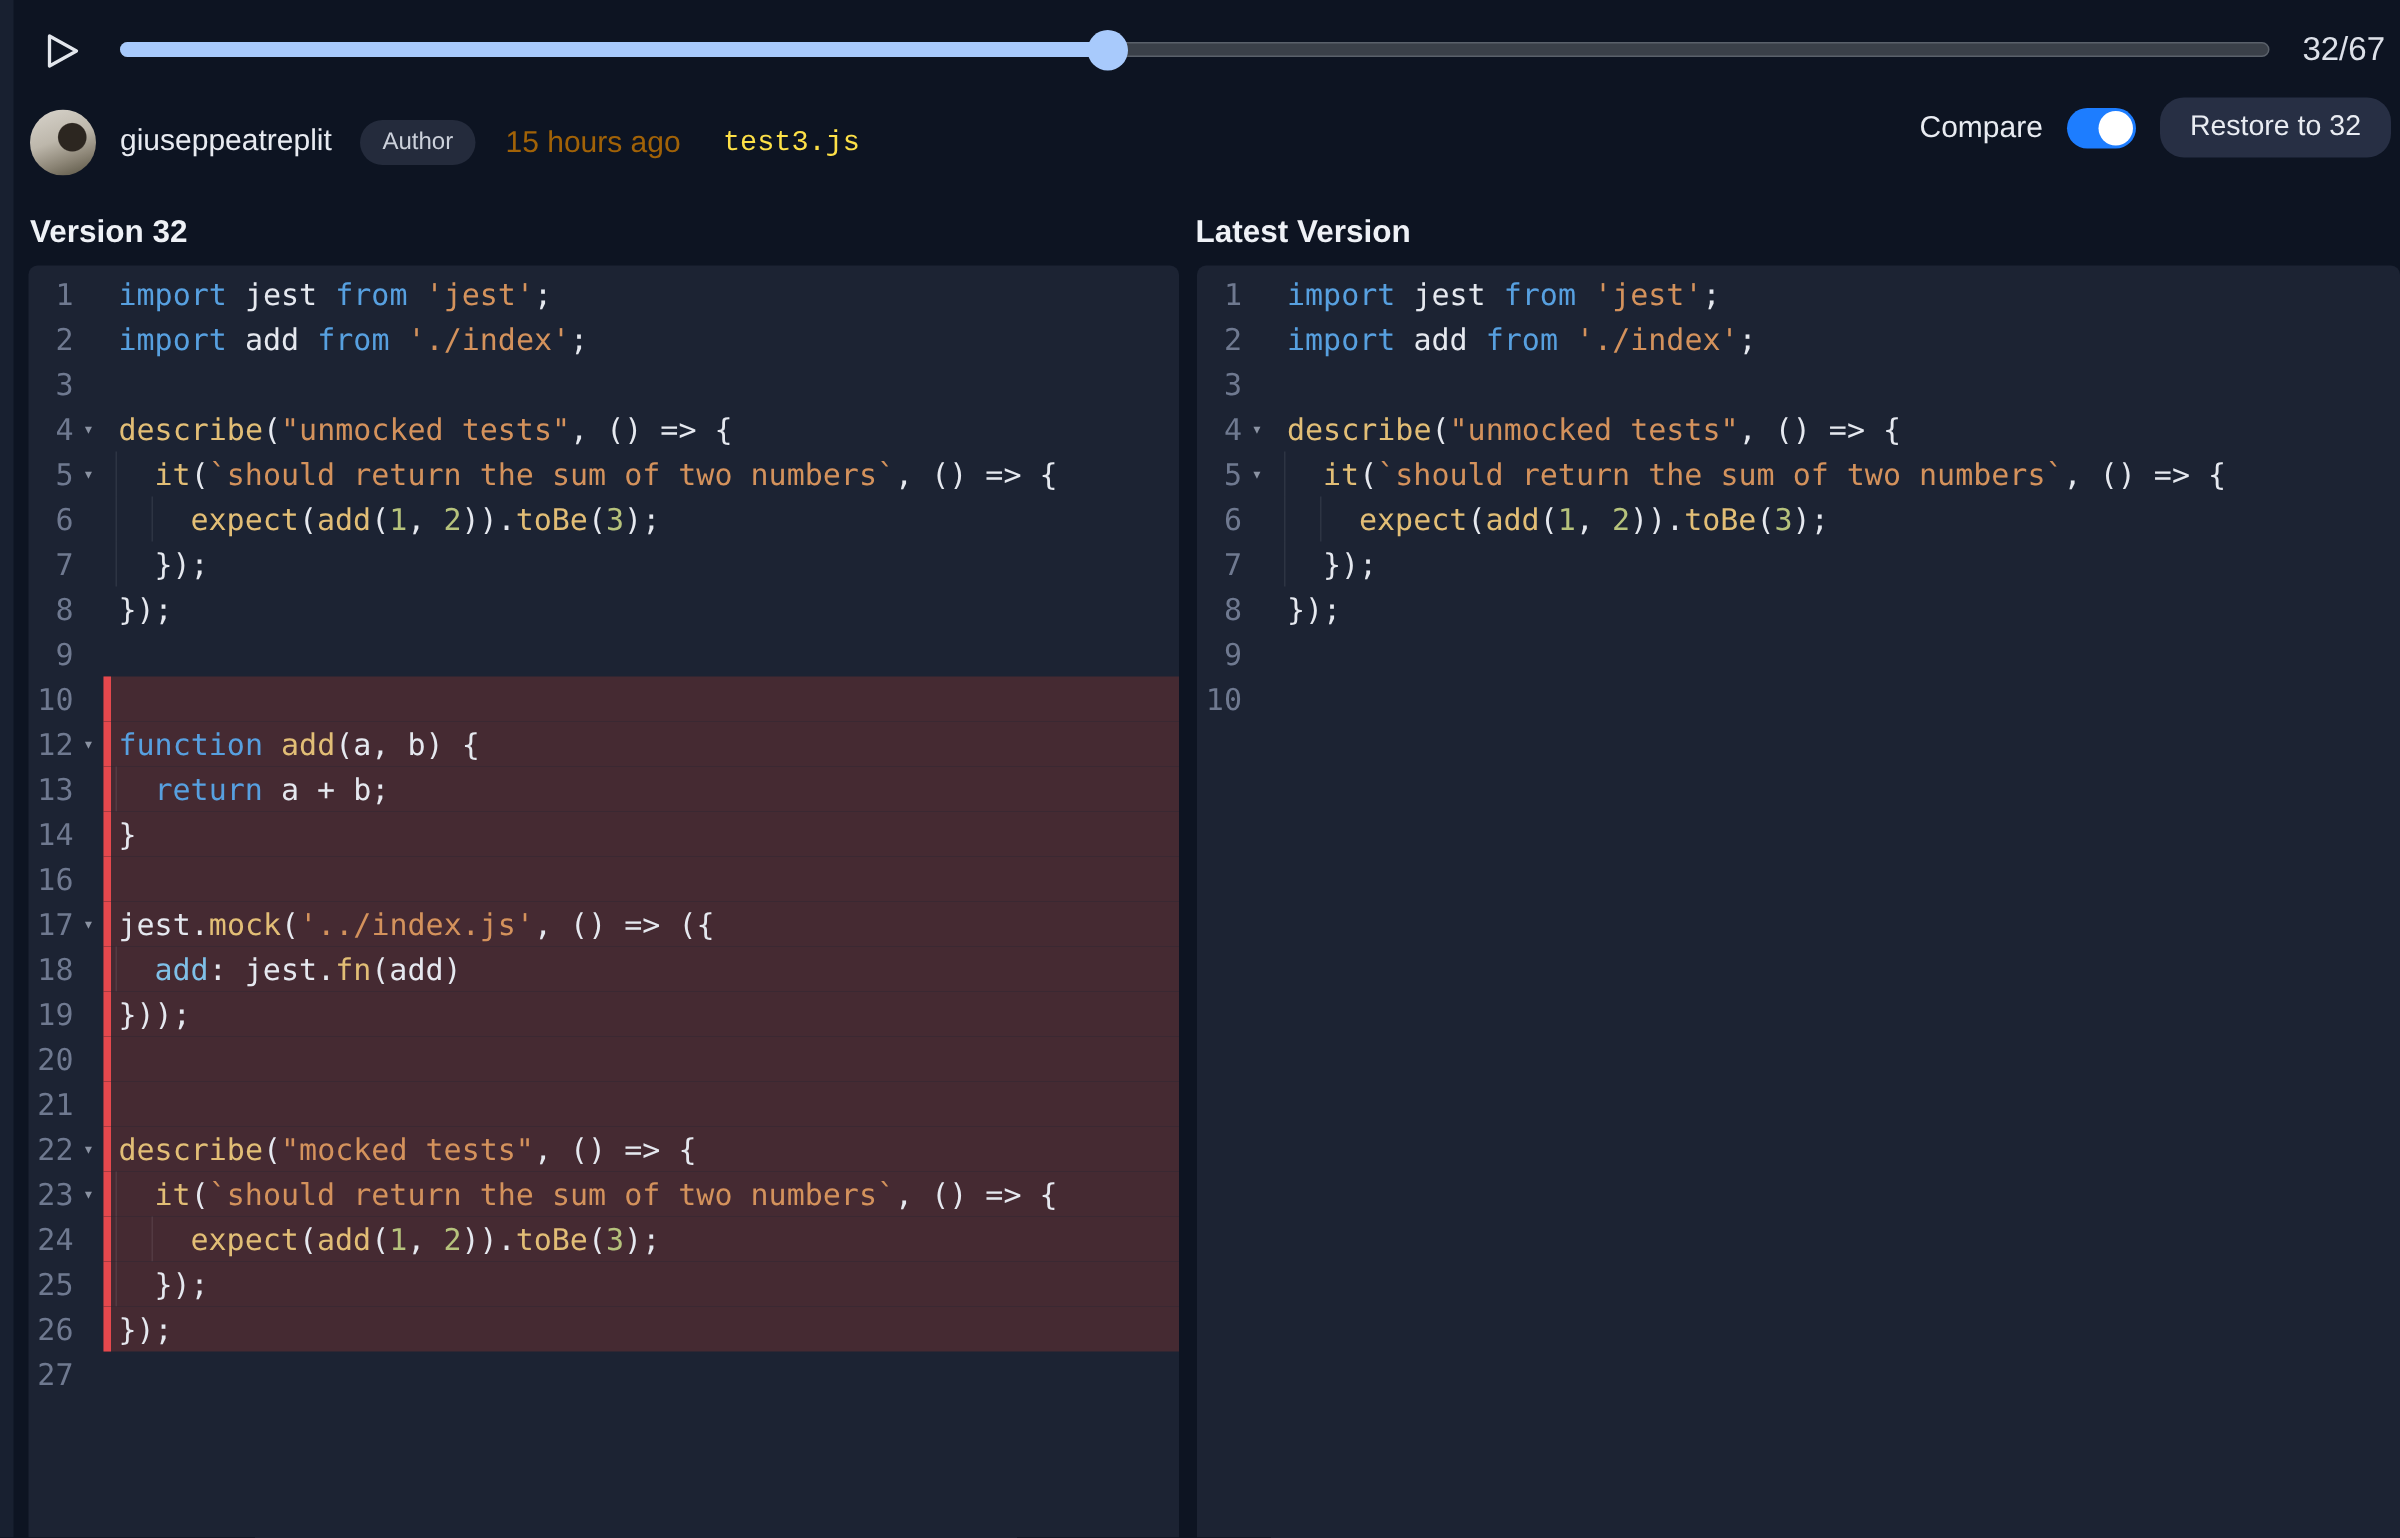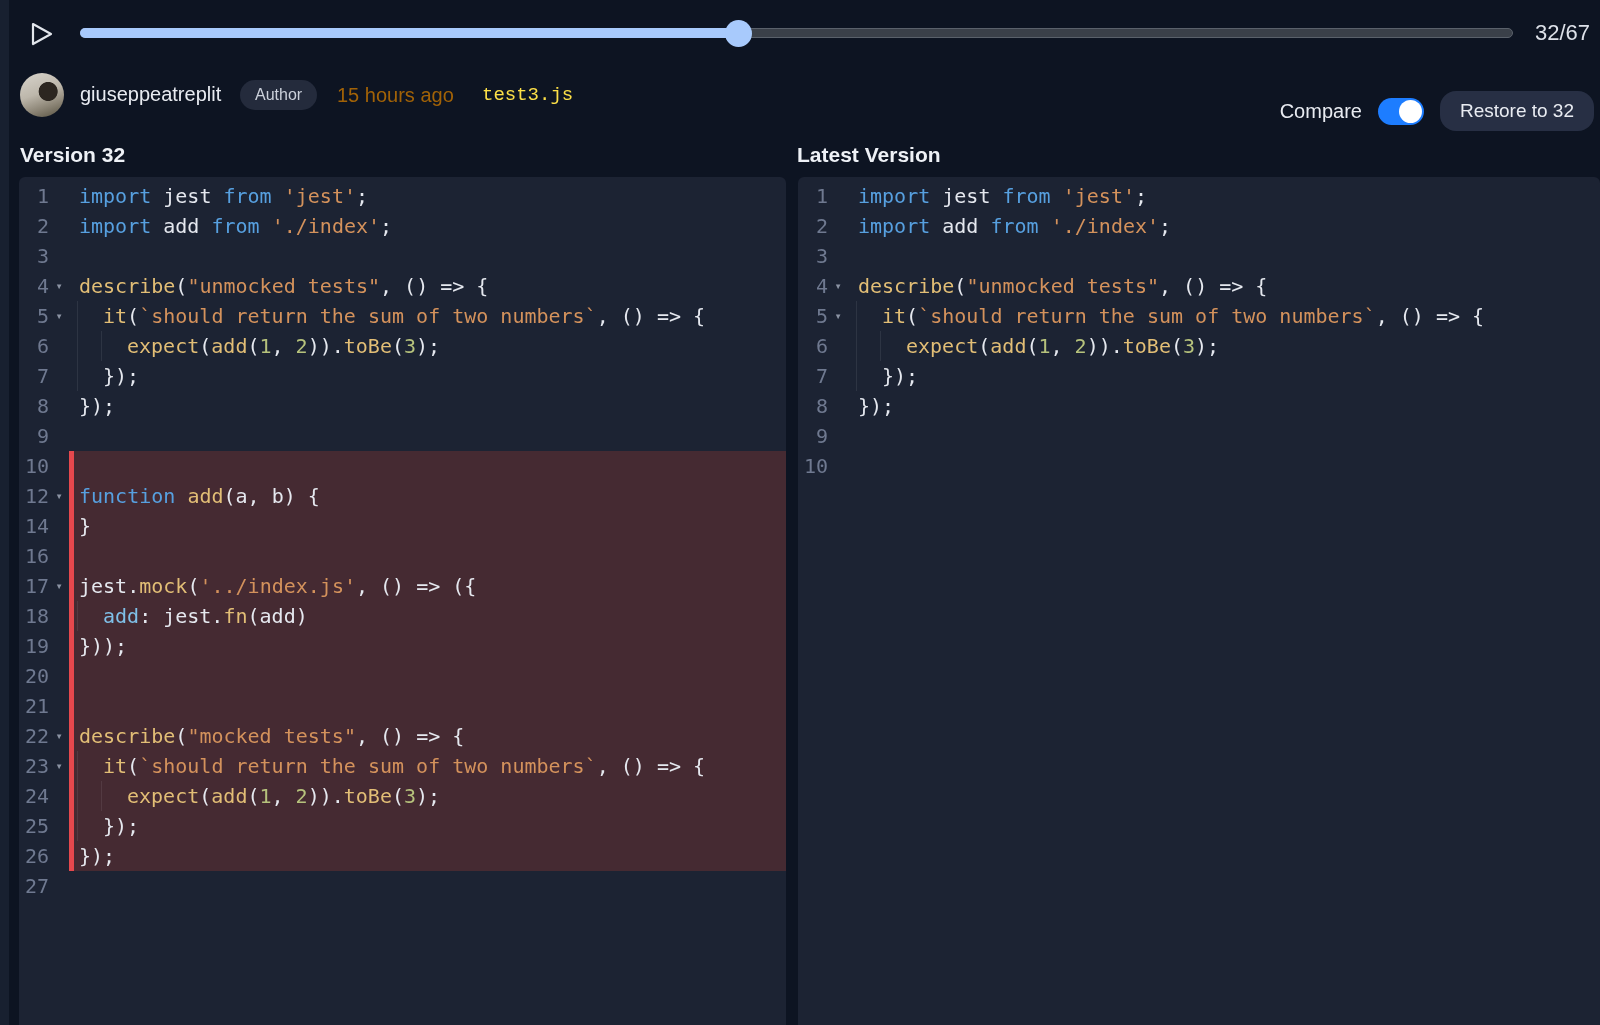--- a/index.html
+++ b/index.html
@@ -29,21 +29,21 @@
           background:
             radial-gradient(circle at 64% 42%, #2c2620 0 24%, rgba(0,0,0,0) 26%),
             linear-gradient(160deg,#d8d4cc 0%,#bdb7ab 45%,#8d8677 72%,#55503f 100%);
           overflow:hidden;}
   .username{position:absolute;left:80px;top:83px;font-size:20px;font-weight:500;color:#e8ebf1;}
   .badge{position:absolute;left:240px;top:80px;height:30px;line-height:30px;padding:0 15px;
          border-radius:16px;background:var(--badge);color:#ccd1db;font-size:16px;}
   .time{position:absolute;left:337px;top:84px;font-size:20px;color:#a16207;text-align:center;}
   .filename{position:absolute;left:482px;top:84px;font-size:19px;color:#fde047;
             font-family:Liberation Mono, monospace;}
-  .right-group{position:absolute;right:6px;top:91px;height:40px;display:flex;align-items:center;gap:16px;}
+  .right-group{position:absolute;right:6px;top:65px;height:40px;display:flex;align-items:center;gap:16px;}
   .compare-label{font-size:20px;color:#e8ebf1;}
   .toggle{position:relative;width:46px;height:27px;border-radius:14px;background:var(--toggle);cursor:pointer;}
   .toggle .knob{position:absolute;right:2px;top:2px;width:23px;height:23px;border-radius:50%;background:#ffffff;}
   .restore-btn{height:40px;padding:0 20px;border:none;border-radius:16px;background:var(--btn);
                color:#e9ecf2;font-size:19px;font-family:"Liberation Sans",sans-serif;cursor:pointer;}
 
   
   .panel-title{position:absolute;top:143px;font-size:21px;font-weight:700;color:#eef1f6;}
   .panel-title.pt-left{left:20px;}
   .panel-title.pt-right{left:797px;}
@@ -148,20 +148,25 @@
           <div class="num">10</div>
           <div class="fold"></div>
           <div class="cw"><span style="margin-left: 0px;"></span></div>
         </div>
         <div class="line hl">
           <div class="num">12</div>
           <div class="fold">▾</div>
           <div class="cw"><span style="margin-left: 0px;"><span class="tk-kw">function</span><span class="tk-pl"> </span><span class="tk-fn">add</span><span class="tk-pl">(a, b) {</span></span></div>
         </div>
         <div class="line hl">
+          <div class="num">13</div>
+          <div class="fold"></div>
+          <div class="cw"><span class="g" style="left: 3px;"></span><span style="margin-left: 24px;"><span class="tk-kw">return</span><span class="tk-pl"> a + b;</span></span></div>
+        </div>
+        <div class="line hl">
           <div class="num">14</div>
           <div class="fold"></div>
           <div class="cw"><span style="margin-left: 0px;"><span class="tk-pl">}</span></span></div>
         </div>
         <div class="line hl">
           <div class="num">16</div>
           <div class="fold"></div>
           <div class="cw"><span style="margin-left: 0px;"></span></div>
         </div>
         <div class="line hl">

